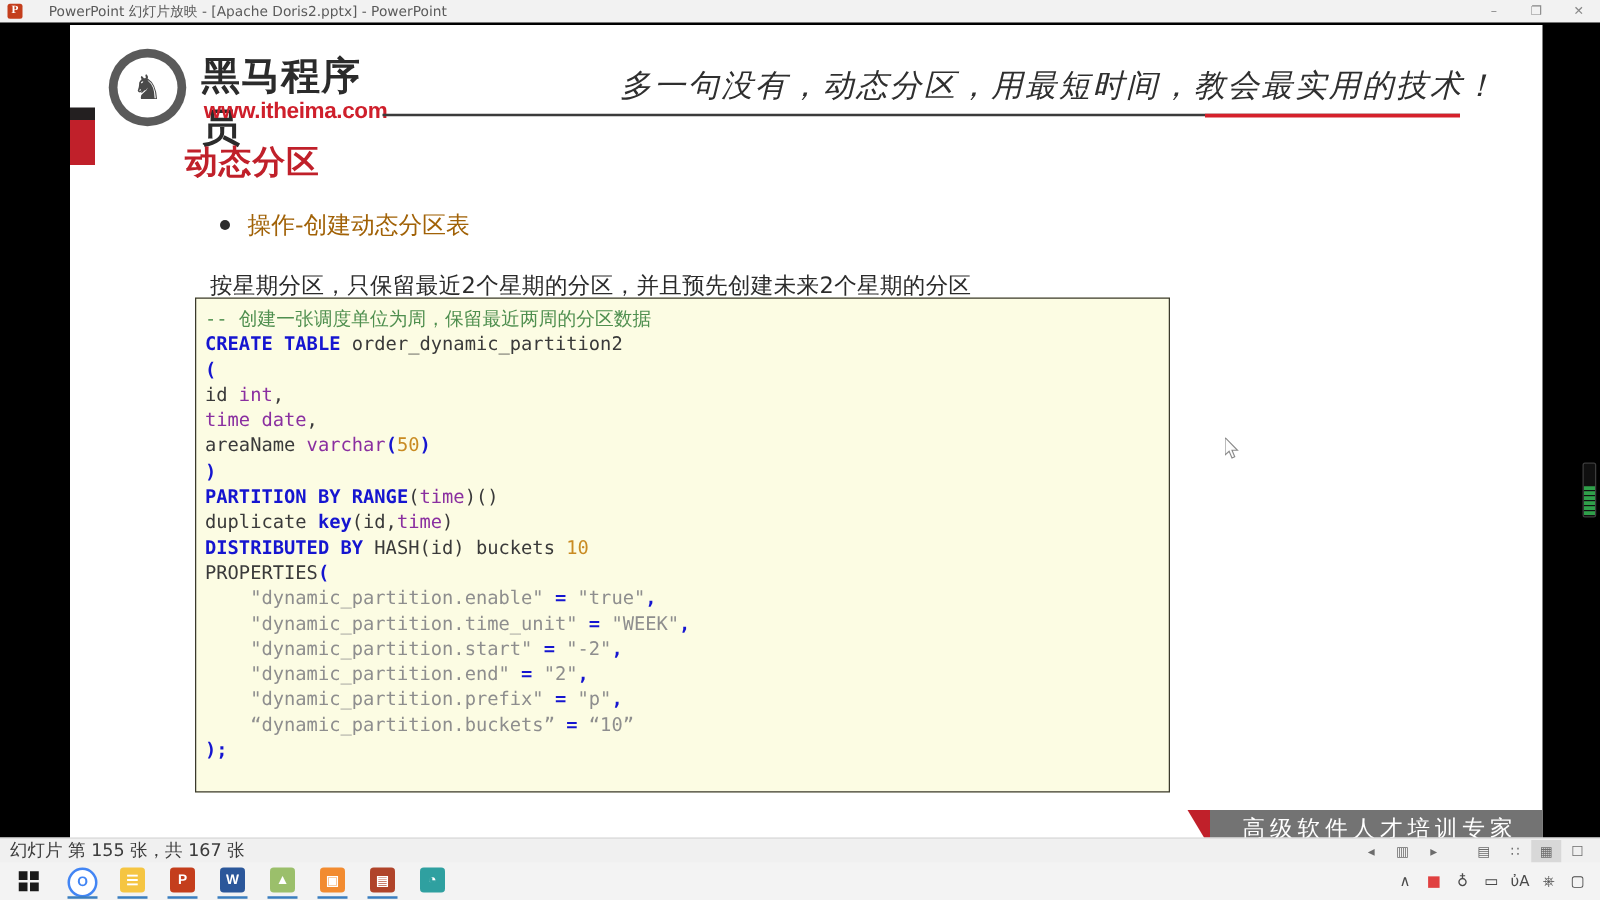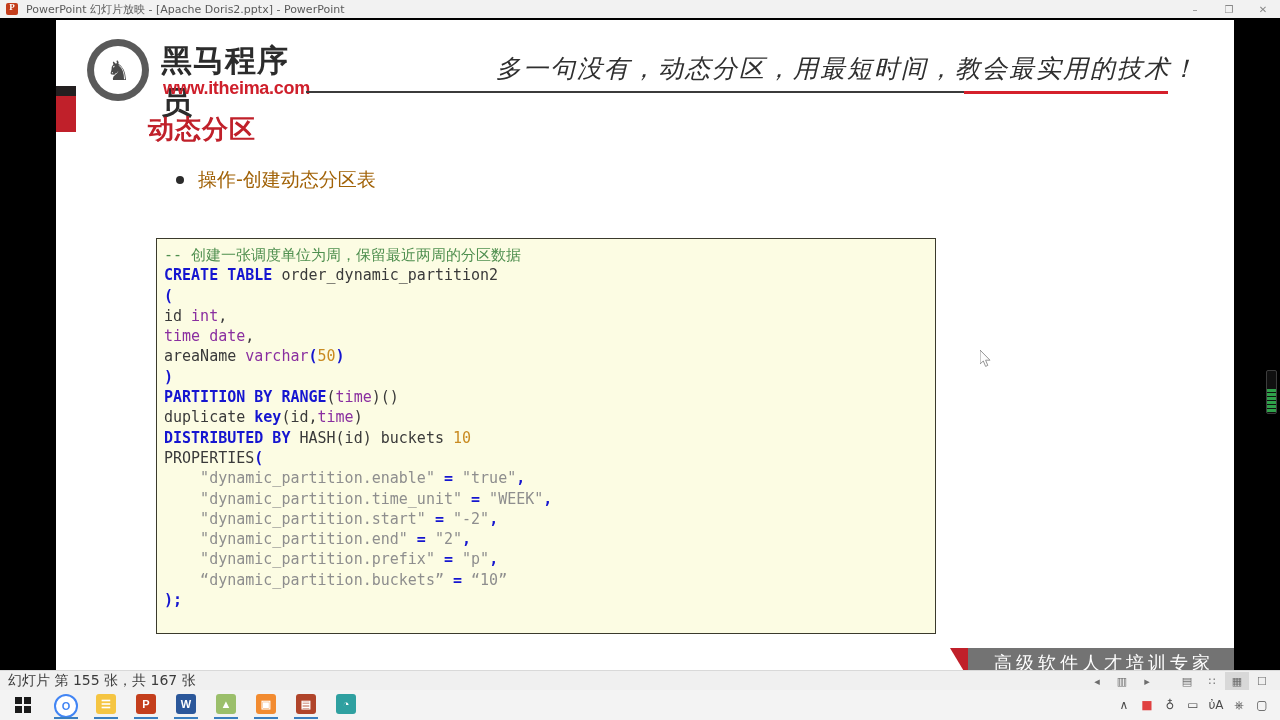--- a/index.html
+++ b/index.html
@@ -38,21 +38,21 @@
     position: absolute;
     left: 0; top: -1px;
     width: 12px;
     text-align: center;
     font-size: 9px;
     color: #fff;
     font-weight: bold;
     font-family: "Liberation Serif", serif;
   }
   #title-text {
-    margin-left: 8px;
+    margin-left: 21px;
     font-size: 11px;
     color: #5a5a5a;
     white-space: nowrap;
     font-family: "DejaVu Sans", sans-serif;
   }
   #win-controls {
     margin-left: auto;
     display: flex;
     height: 18px;
   }
@@ -424,20 +424,21 @@
     <div id="header-rule"></div>
     <div id="header-rule-red"></div>
 
     <div id="slide-title">动态分区</div>
 
     <div id="bullet-row">
       <span id="bullet-dot"></span>
       <span id="bullet-text">操作-创建动态分区表</span>
     </div>
 
+    <div id="desc-text">按星期分区，只保留最近2个星期的分区，并且预先创建未来2个星期的分区</div>
 
     <div id="code-block">
         <div class="code-line"><span class="tok-cmt">-- 创建一张调度单位为周，保留最近两周的分区数据</span></div>
         <div class="code-line"><span class="tok-kw">CREATE TABLE</span><span class="tok-plain"> order_dynamic_partition2</span></div>
         <div class="code-line"><span class="tok-kw">(</span></div>
         <div class="code-line"><span class="tok-plain">id </span><span class="tok-type">int</span><span class="tok-plain">,</span></div>
         <div class="code-line"><span class="tok-type">time date</span><span class="tok-plain">,</span></div>
         <div class="code-line"><span class="tok-plain">areaName </span><span class="tok-type">varchar</span><span class="tok-kw">(</span><span class="tok-num">50</span><span class="tok-kw">)</span></div>
         <div class="code-line"><span class="tok-kw">)</span></div>
         <div class="code-line"><span class="tok-kw">PARTITION BY RANGE</span><span class="tok-plain">(</span><span class="tok-type">time</span><span class="tok-plain">)()</span></div>

